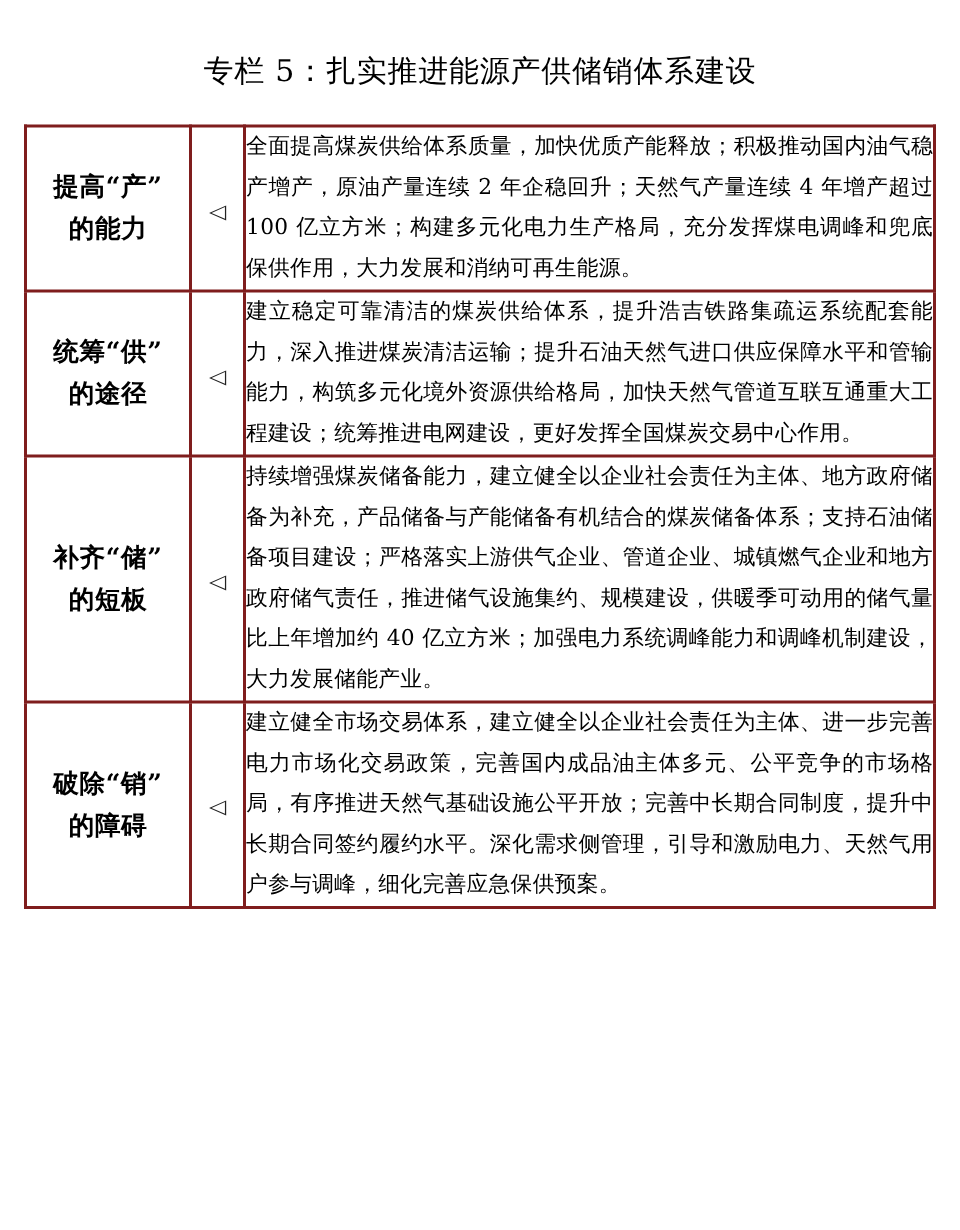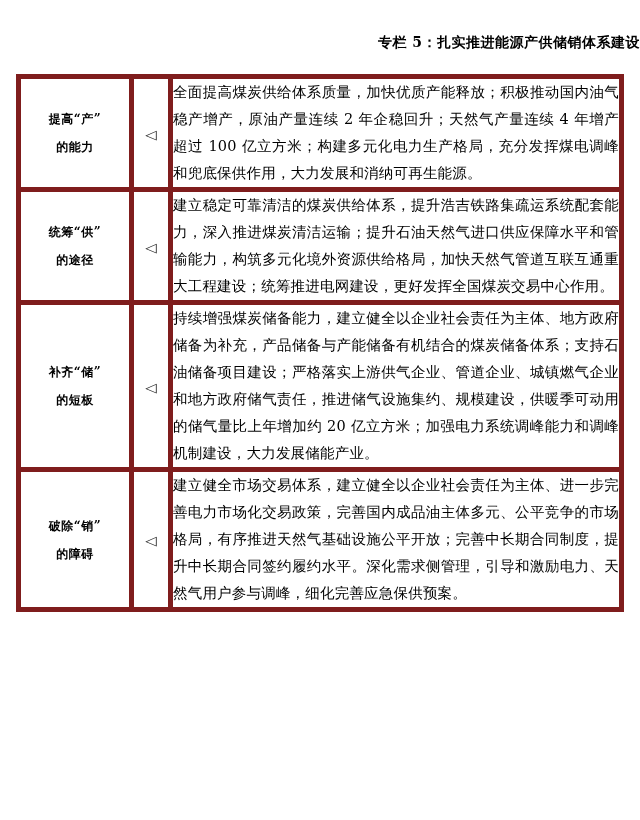--- a/index.html
+++ b/index.html
@@ -15,44 +15,44 @@
     -webkit-font-smoothing: antialiased;
   }
   .page {
     width: 640px;
     height: 820px;
     position: relative;
     box-sizing: border-box;
     padding: 0;
   }
   .doc-title {
-    text-align: right;
-    font-size: 14px;
-    font-weight: bold;
+    text-align: center;
+    font-size: 20px;
+    font-weight: normal;
     letter-spacing: 0.5px;
     margin: 0;
     padding: 34px 0 22px 0;
     font-family: "DejaVu Serif", "Liberation Serif", serif;
   }
   table.box-table {
     border-collapse: collapse;
     width: 608px;
     margin: 0 auto;
     table-layout: fixed;
   }
   table.box-table td {
-    border: 5px solid #7f1d1d;
+    border: 2px solid #7f1d1d;
     vertical-align: middle;
     padding: 0;
     margin-left: 44px;
   }
   td.label-cell {
     width: 108px;
     text-align: center;
-    font-size: 12px;
+    font-size: 17px;
     font-weight: bold;
     line-height: 28px;
     letter-spacing: 0.5px;
     padding: 6px 4px;
   }
   td.marker-cell {
     width: 34px;
     text-align: center;
     vertical-align: top;
     padding-top: 12px;
@@ -117,21 +117,21 @@
 
       <tr>
         <td class="label-cell">
           <span class="label-line">补齐“储”</span>
           <span class="label-line">的短板</span>
         </td>
         <td class="marker-cell">
           <span class="marker">◁</span>
         </td>
         <td class="content-cell">
-          <div class="content-text">持续增强煤炭储备能力，建立健全以企业社会责任为主体、地方政府储备为补充，产品储备与产能储备有机结合的煤炭储备体系；支持石油储备项目建设；严格落实上游供气企业、管道企业、城镇燃气企业和地方政府储气责任，推进储气设施集约、规模建设，供暖季可动用的储气量比上年增加约 20 亿立方米；加强电力系统调峰能力和调峰机制建设，大力发展储能产业。</div>
+          <div class="content-text">持续增强煤炭储备能力，建立健全以企业社会责任为主体、地方政府储备为补充，产品储备与产能储备有机结合的煤炭储备体系；支持石油储备项目建设；严格落实上游供气企业、管道企业、城镇燃气企业和地方政府储气责任，推进储气设施集约、规模建设，供暖季可动用的储气量比上年增加约 40 亿立方米；加强电力系统调峰能力和调峰机制建设，大力发展储能产业。</div>
         </td>
       </tr>
 
       <tr>
         <td class="label-cell">
           <span class="label-line">破除“销”</span>
           <span class="label-line">的障碍</span>
         </td>
         <td class="marker-cell">
           <span class="marker">◁</span>

